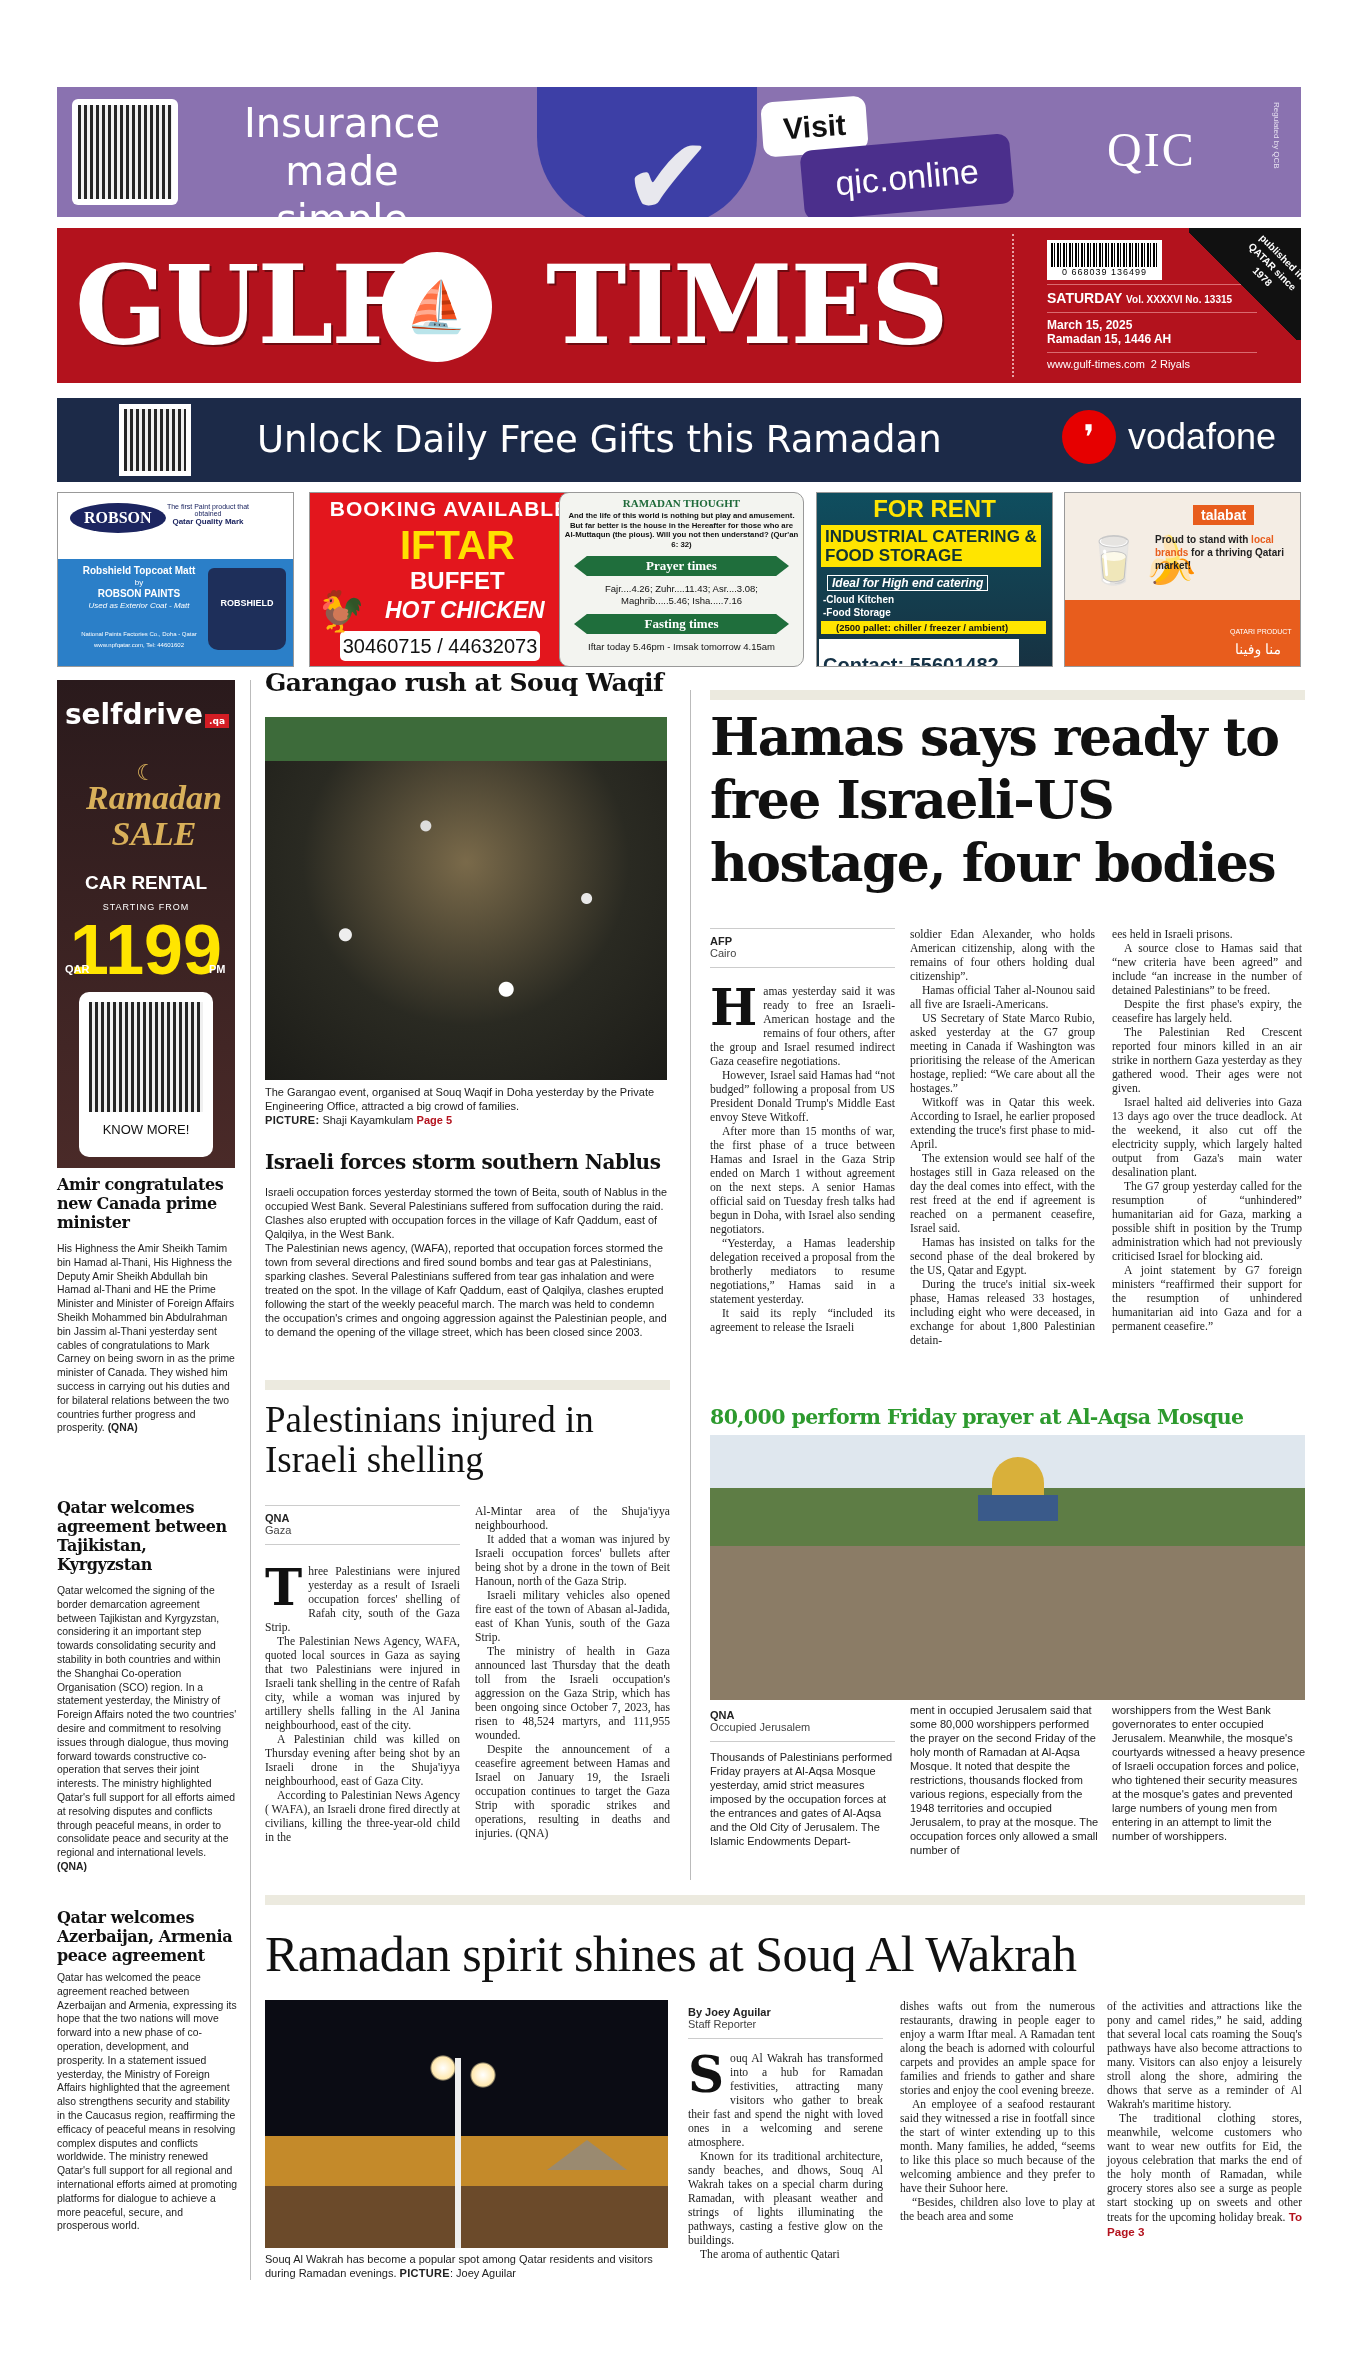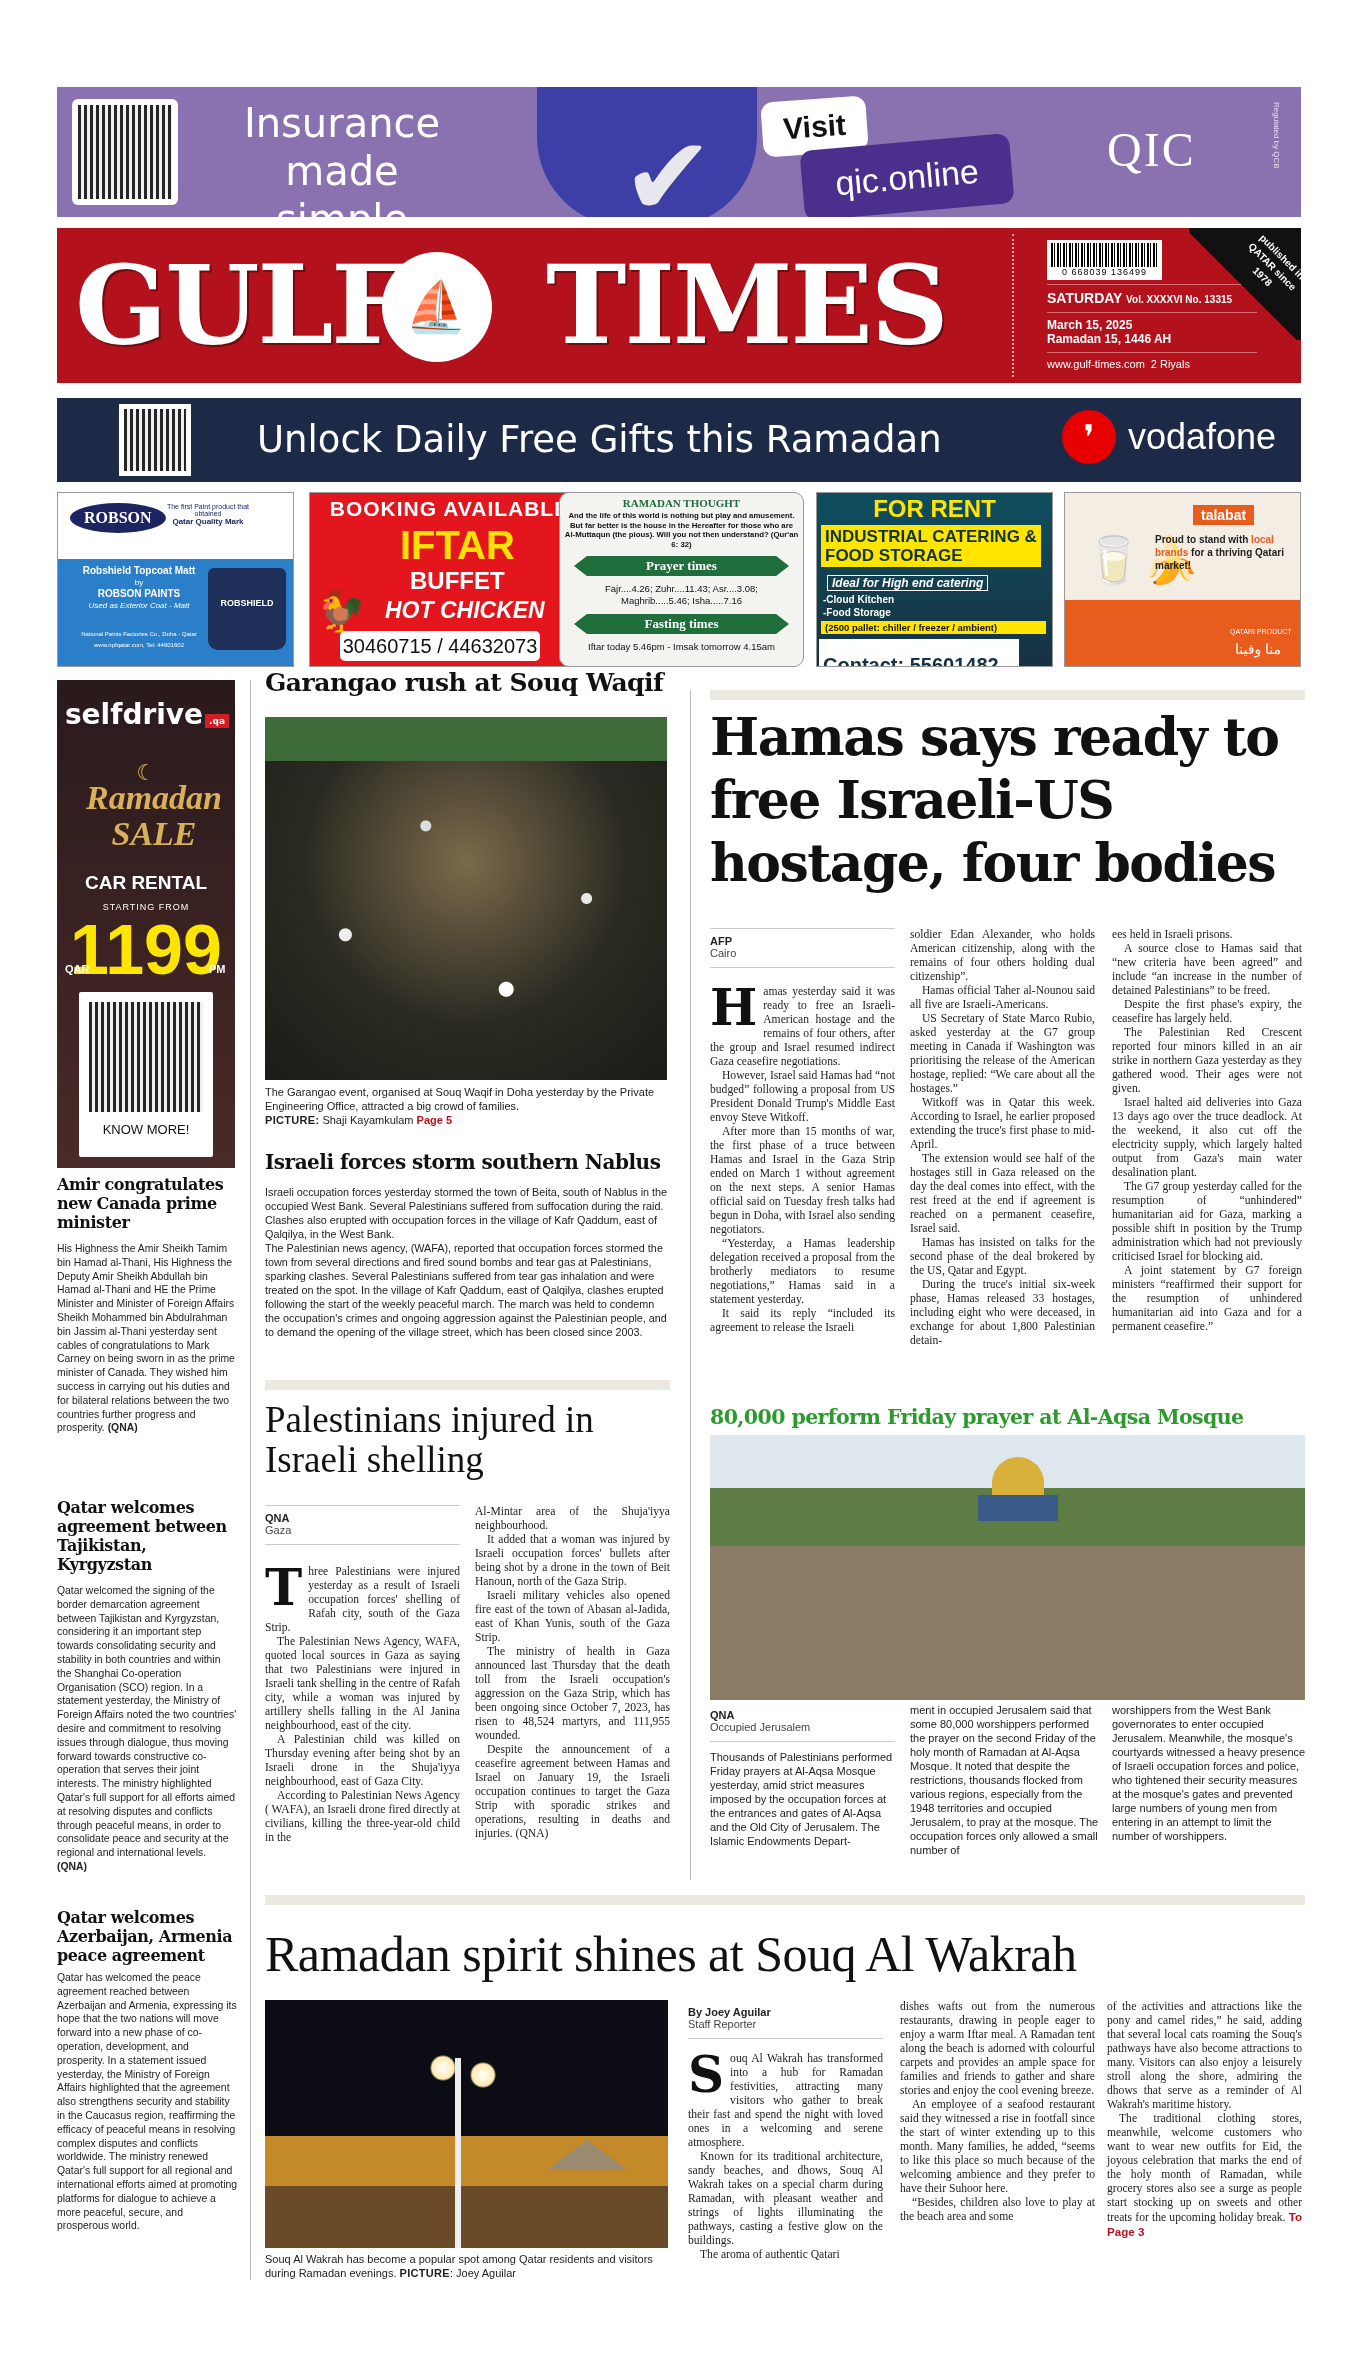--- a/index.html
+++ b/index.html
@@ -56,41 +56,41 @@
 .thought{left:559px;width:245px;background:#f3f4f0;border-radius:10px;text-align:center;color:#111;padding:4px}
 .thought .h{font-family:"Liberation Serif",serif;font-weight:bold;color:#1f6a3a;font-size:11px}
 .thought .q{font-size:7.8px;font-weight:bold;line-height:9.5px;margin-top:2px}
 .thought .arrow{background:#1f6e3c;color:#fff;font-family:"Liberation Serif",serif;font-weight:bold;font-size:13px;margin:7px 10px;clip-path:polygon(6% 0,94% 0,100% 50%,94% 100%,6% 100%,0 50%);padding:2px 0}
 .thought .p{font-size:9.5px;line-height:12px}
 .rent{left:816px;width:237px;background:linear-gradient(180deg,#0f4e5f,#173242)}
 .rent .h{left:0;width:100%;top:2px;text-align:center;color:#ffe500;font-size:24px;font-weight:bold}
 .rent .y{left:4px;top:32px;width:220px;background:#ffe500;color:#133;font-size:17px;font-weight:bold;line-height:19px;padding:2px 4px}
 .rent .i{left:10px;top:82px;color:#fff;font-size:12px;font-style:italic;font-weight:bold;border:1px solid #fff;padding:0 4px}
 .rent .l{left:6px;top:100px;color:#fff;font-size:10px;font-weight:bold;line-height:13px}
-.rent .p{left:4px;top:128px;width:225px;background:#ffe500;color:#111;font-size:9.5px;font-weight:bold;padding:1px 4px}
+.rent .p{left:4px;top:128px;width:225px;background:#ffe500;color:#111;font-size:9.5px;font-weight:bold;padding:1px 15px}
 .rent .c{left:2px;top:146px;width:200px;background:#fff;color:#153246;font-size:20px;font-weight:bold;padding:15px 4px}
 .talabat{left:1064px;width:237px;background:linear-gradient(180deg,#f4ede4 0 62%,#e85d1d 62%)}
 .talabat .logo{left:128px;top:12px;background:#e85d1d;color:#fff;font-size:14px;font-weight:bold;padding:2px 8px}
 .talabat .t{left:90px;top:40px;width:140px;font-size:10px;font-weight:bold;line-height:13px;color:#222}
 .talabat .t span{color:#e85d1d}
 .talabat .qp{left:165px;top:135px;color:#fff;font-size:7px}
 .talabat .ar{left:170px;top:148px;color:#fff;font-size:14px}
 .talabat .goods{left:20px;top:40px;font-size:46px}
 
 .self{left:57px;top:680px;width:178px;height:488px;background:linear-gradient(180deg,#2a1a1c,#4a2a28);color:#fff;text-align:center}
 .self .logo{left:0;width:100%;top:18px;font-size:28px;font-weight:bold;font-family:"DejaVu Sans",sans-serif}
 .self .logo span{background:#d31d24;font-size:9px;padding:2px 4px;margin-left:2px}
 .self .moon{left:0;width:100%;top:80px;font-size:22px;color:#d9b05a}
 .self .rs{left:8px;width:100%;top:100px;font-family:"Liberation Serif",serif;font-style:italic;font-weight:bold;font-size:34px;color:#d9b05a;line-height:36px}
 .self .car{left:0;width:100%;top:192px;font-size:19px;font-weight:bold}
 .self .sf{left:0;width:100%;top:222px;font-size:9px;letter-spacing:1px}
 .self .price{left:0;width:100%;top:232px;font-size:70px;font-weight:bold;color:#ffe500;line-height:76px}
 .self .qar{left:8px;top:283px;font-size:11px;font-weight:bold}
 .self .pm{left:152px;top:283px;font-size:11px;font-weight:bold}
-.self .qrbox{left:22px;top:312px;width:134px;height:165px;background:#fff;border-radius:2px;padding:10px}
+.self .qrbox{left:22px;top:312px;width:134px;height:165px;background:#fff;border-radius:10px;padding:10px}
 .self .qrbox .qr-inner{height:110px}
 .self .km{color:#111;font-size:13px;margin-top:10px}
 
 .brief h3{font-family:"DejaVu Serif",serif;font-weight:bold;font-size:16px;line-height:19px;color:#111;letter-spacing:-.4px}
 .brief p{font-size:10.4px;line-height:13.8px;color:#222;margin-top:10px}
 .brief p b{font-weight:bold}
 .vline{position:absolute;width:1px;background:#bbb}
 
 .h2sans{font-family:"DejaVu Serif",serif;font-weight:bold;color:#111;letter-spacing:-.5px}
 .photo{background:#333;overflow:hidden}

